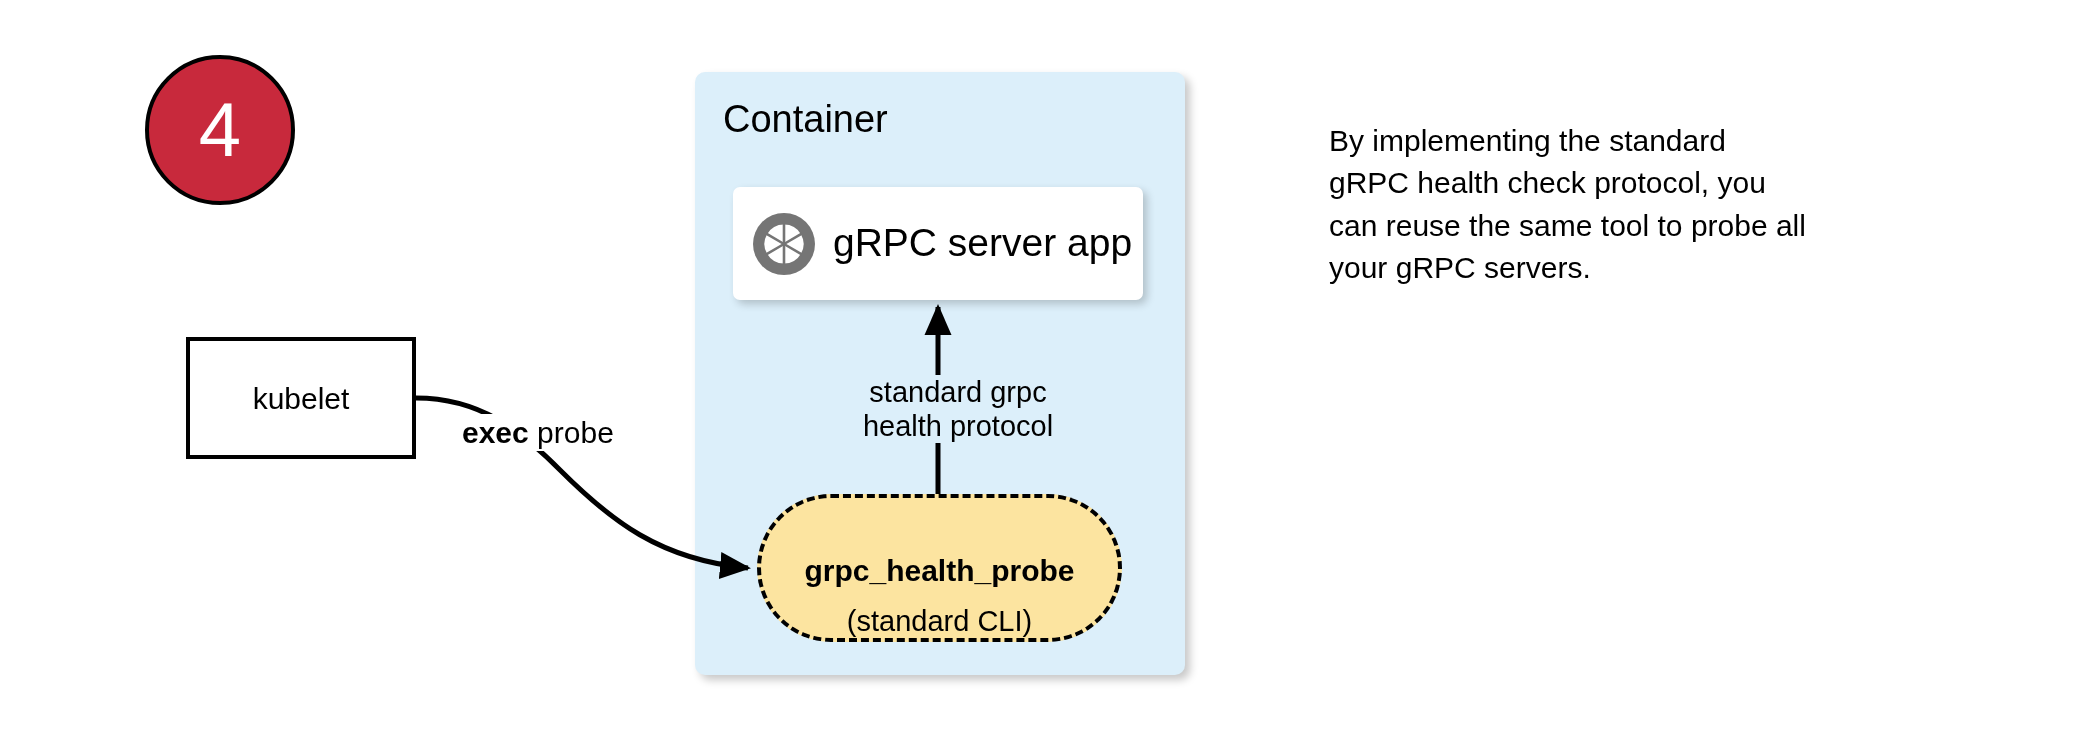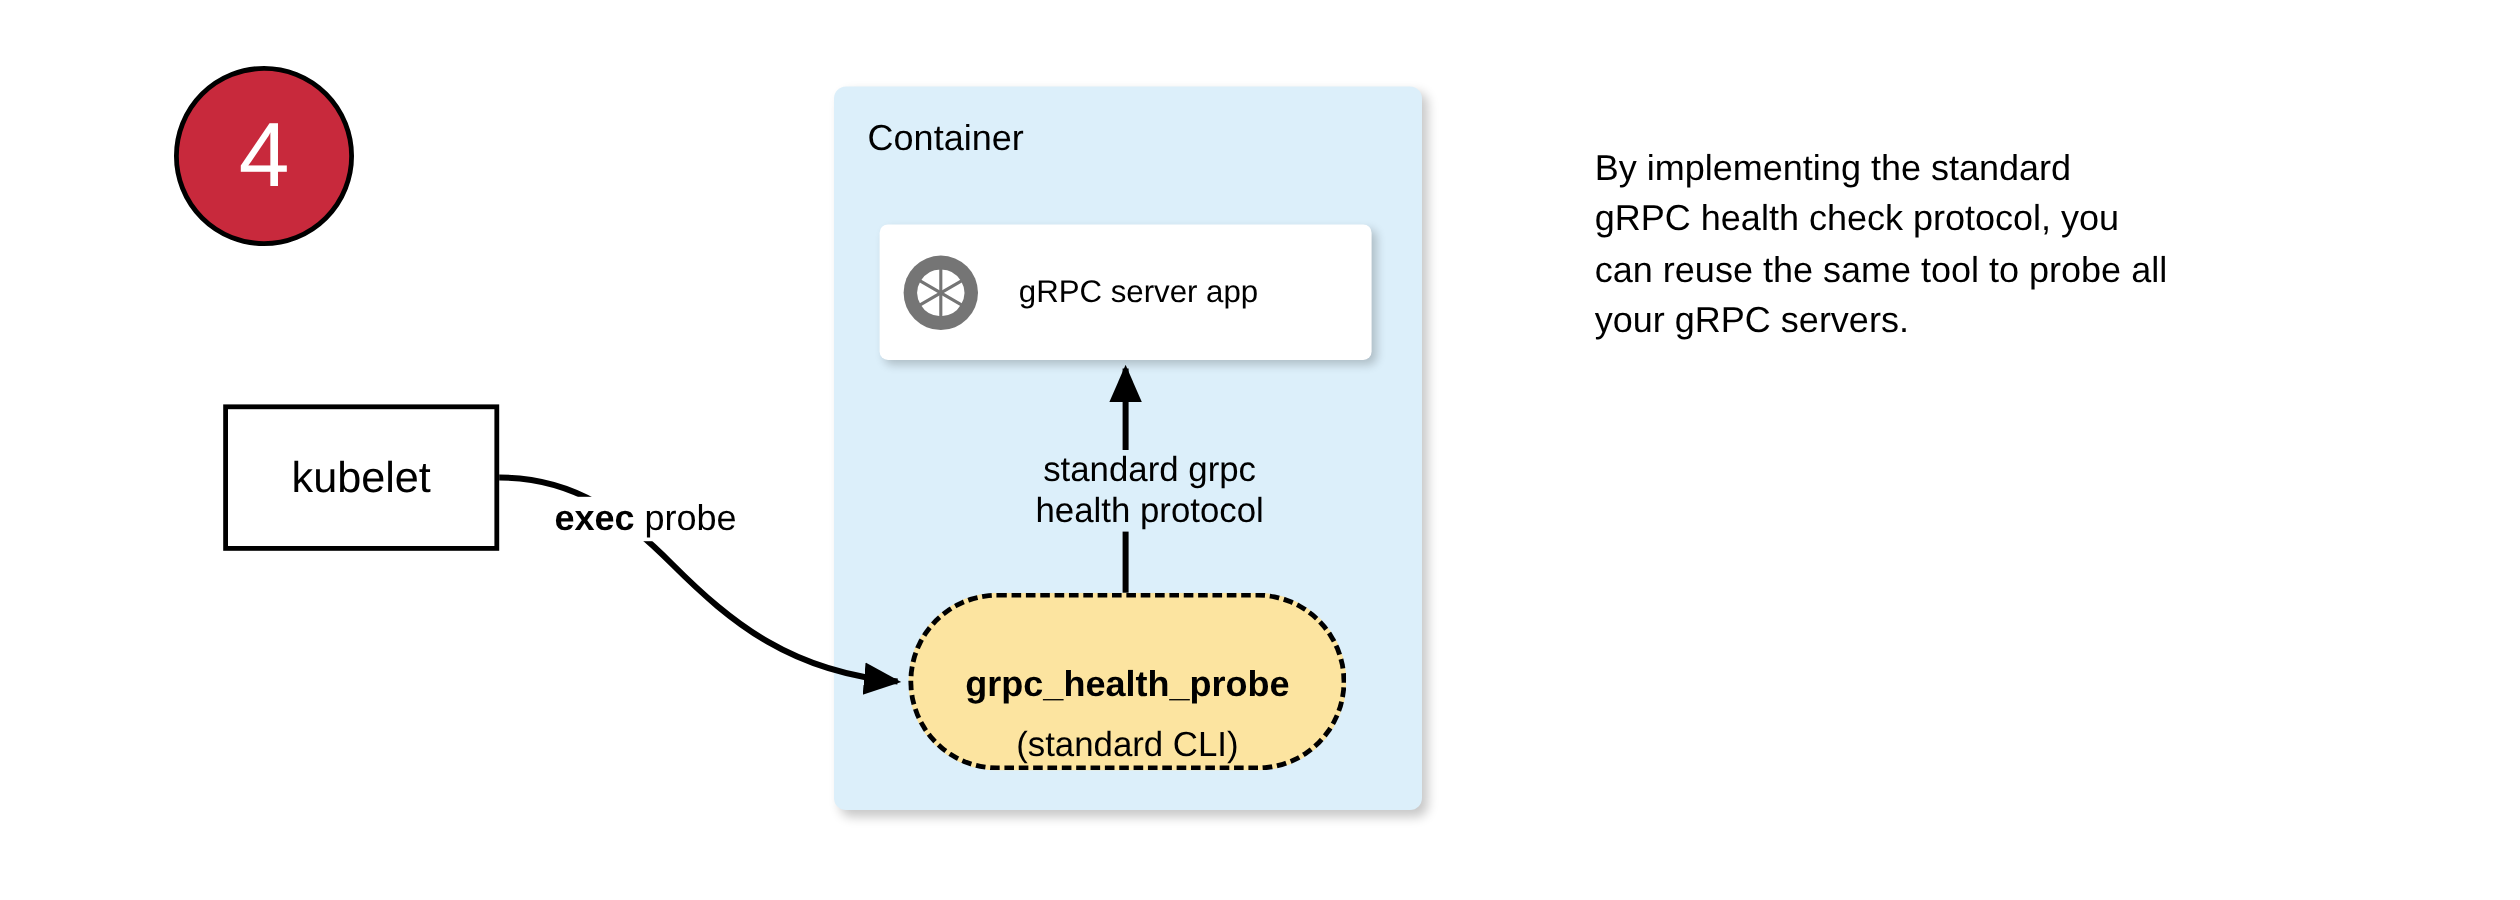--- a/index.html
+++ b/index.html
@@ -48,21 +48,21 @@
     width: 230px;
     height: 122px;
     background: #ffffff;
     border: 4px solid #000000;
     box-sizing: border-box;
     display: flex;
     align-items: center;
     justify-content: center;
   }
   #kubelet-box .lbl {
-    font-size: 36px;
+    font-size: 30px;
     line-height: 1.1;
   }
 
   
   #exec-probe-label {
     position: absolute;
     left: 456px;
     top: 414px;
     font-size: 30px;
     line-height: 1.1;
@@ -81,21 +81,21 @@
     width: 490px;
     height: 603px;
     background: #DCEFFA;
     border-radius: 10px;
     box-shadow: 5px 5px 9px rgba(0,0,0,0.22);
   }
   #container-title {
     position: absolute;
     left: 28px;
     top: 27px;
-    font-size: 30px;
+    font-size: 38px;
     line-height: 1.1;
   }
 
   
   #grpc-server-card {
     position: absolute;
     left: 733px;
     top: 187px;
     width: 410px;
     height: 113px;
@@ -109,22 +109,22 @@
   #grpc-server-card .icon-wrap {
     margin-left: 18px;
     width: 66px;
     height: 66px;
     flex: 0 0 auto;
     display: flex;
     align-items: center;
     justify-content: center;
   }
   #grpc-server-card .lbl {
-    margin-left: 32px;
-    font-size: 26px;
+    margin-left: 16px;
+    font-size: 39px;
     line-height: 1.1;
   }
 
   
   #health-probe-box {
     position: absolute;
     left: 757px;
     top: 494px;
     width: 365px;
     height: 148px;

